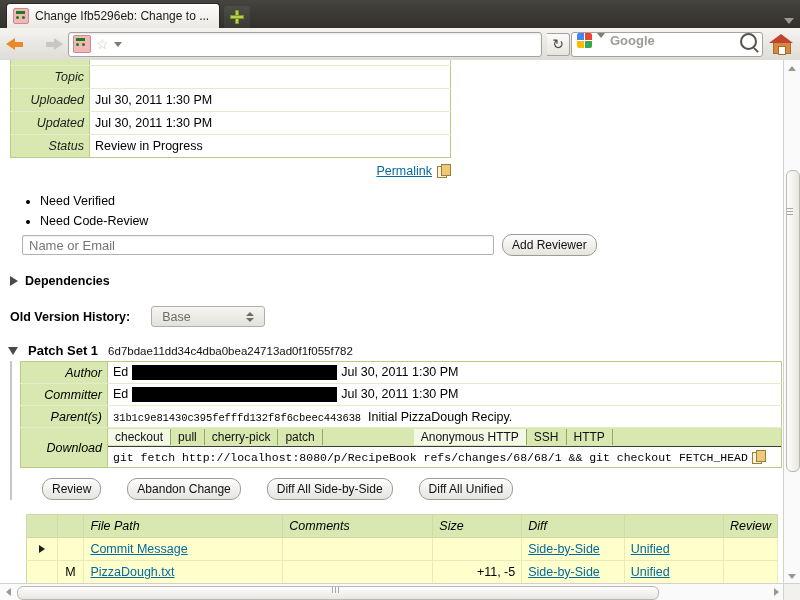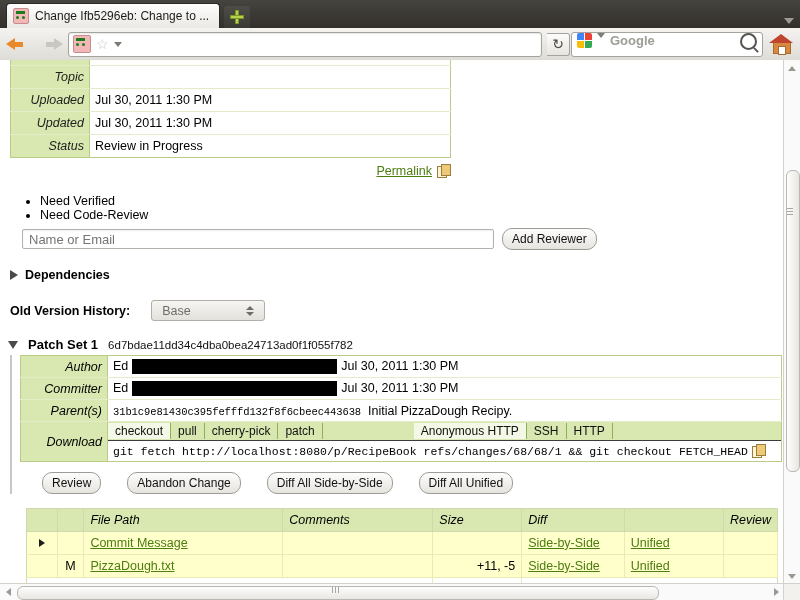--- a/index.html
+++ b/index.html
@@ -169,21 +169,21 @@
     padding:2px 5px;font-size:12.5px;vertical-align:middle;
     height:18px;
   }
   .infotable tr:last-child td{border-bottom:none;}
   .infotable td.lbl{
     background:#d9e8b0;text-align:right;font-style:italic;
     color:#1d1d1d;width:68px;white-space:nowrap;
     border-right:1px solid #b8cc86;
   }
   .infotable td.val{width:350px;}
-  a{color:#4d7c0f;}
+  a{color:#0369a1;}
 
   .permalink-row{
     width:440px;text-align:right;margin-left:10px;
     padding-top:6px;display:flex;justify-content:flex-end;
     align-items:center;gap:5px;
   }
   .permalink-row a{font-size:12.5px;}
   .clipicon{
     width:13px;height:14px;position:relative;display:inline-block;
   }
@@ -192,21 +192,21 @@
     background:#fdf3d6;border:1px solid #9a7f3c;
   }
   .clipicon:after{
     content:"";position:absolute;left:4px;top:0;width:8px;height:10px;
     background:#f0c978;border:1px solid #9a7f3c;
   }
 
   ul.needs{
     margin:16px 0 6px 22px;padding:0 0 0 18px;font-size:12.5px;
   }
-  ul.needs li{margin:0 0;}
+  ul.needs li{margin:6px 0;}
 
   .reviewer-row{
     margin-left:22px;margin-top:6px;display:flex;align-items:center;gap:8px;
   }
   .reviewer-input{
     width:472px;height:20px;border:1px solid #b4b2ac;border-radius:2px;
     background:#fff;font-size:13px;color:#a7a5a0;
     padding:1px 6px;box-sizing:border-box;line-height:18px;
     box-shadow:inset 0 1px 2px rgba(0,0,0,.07);
   }

